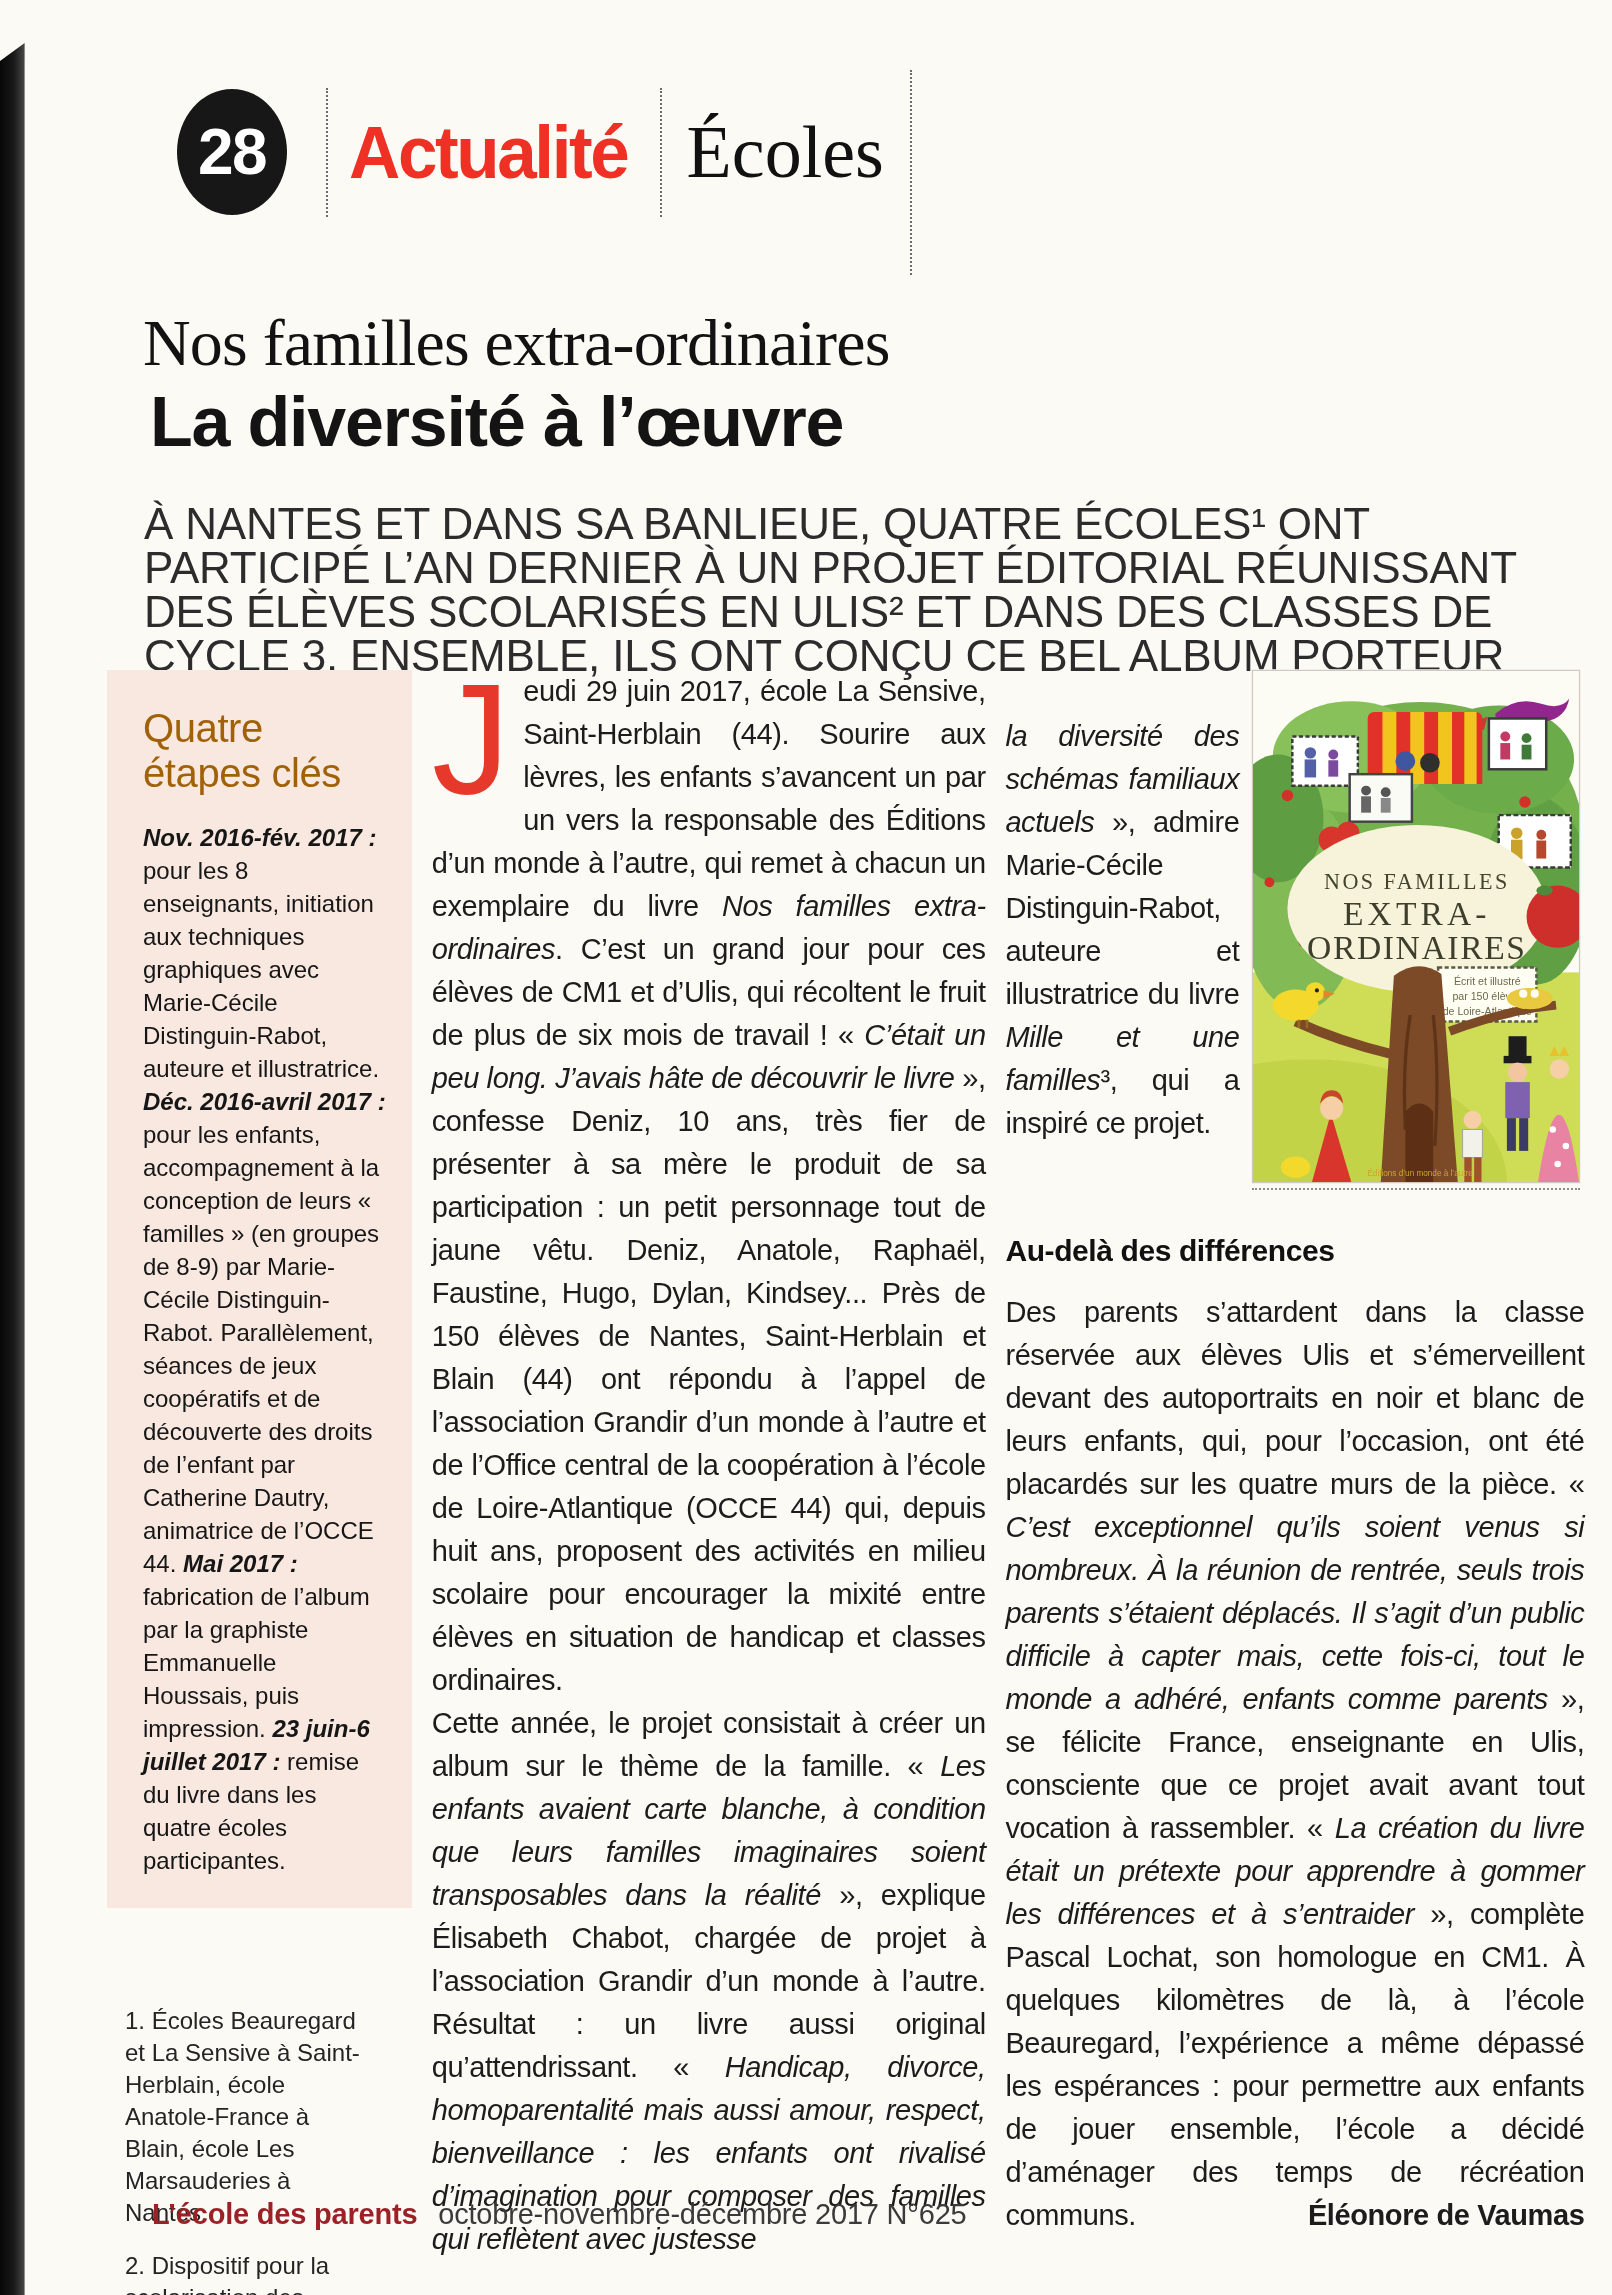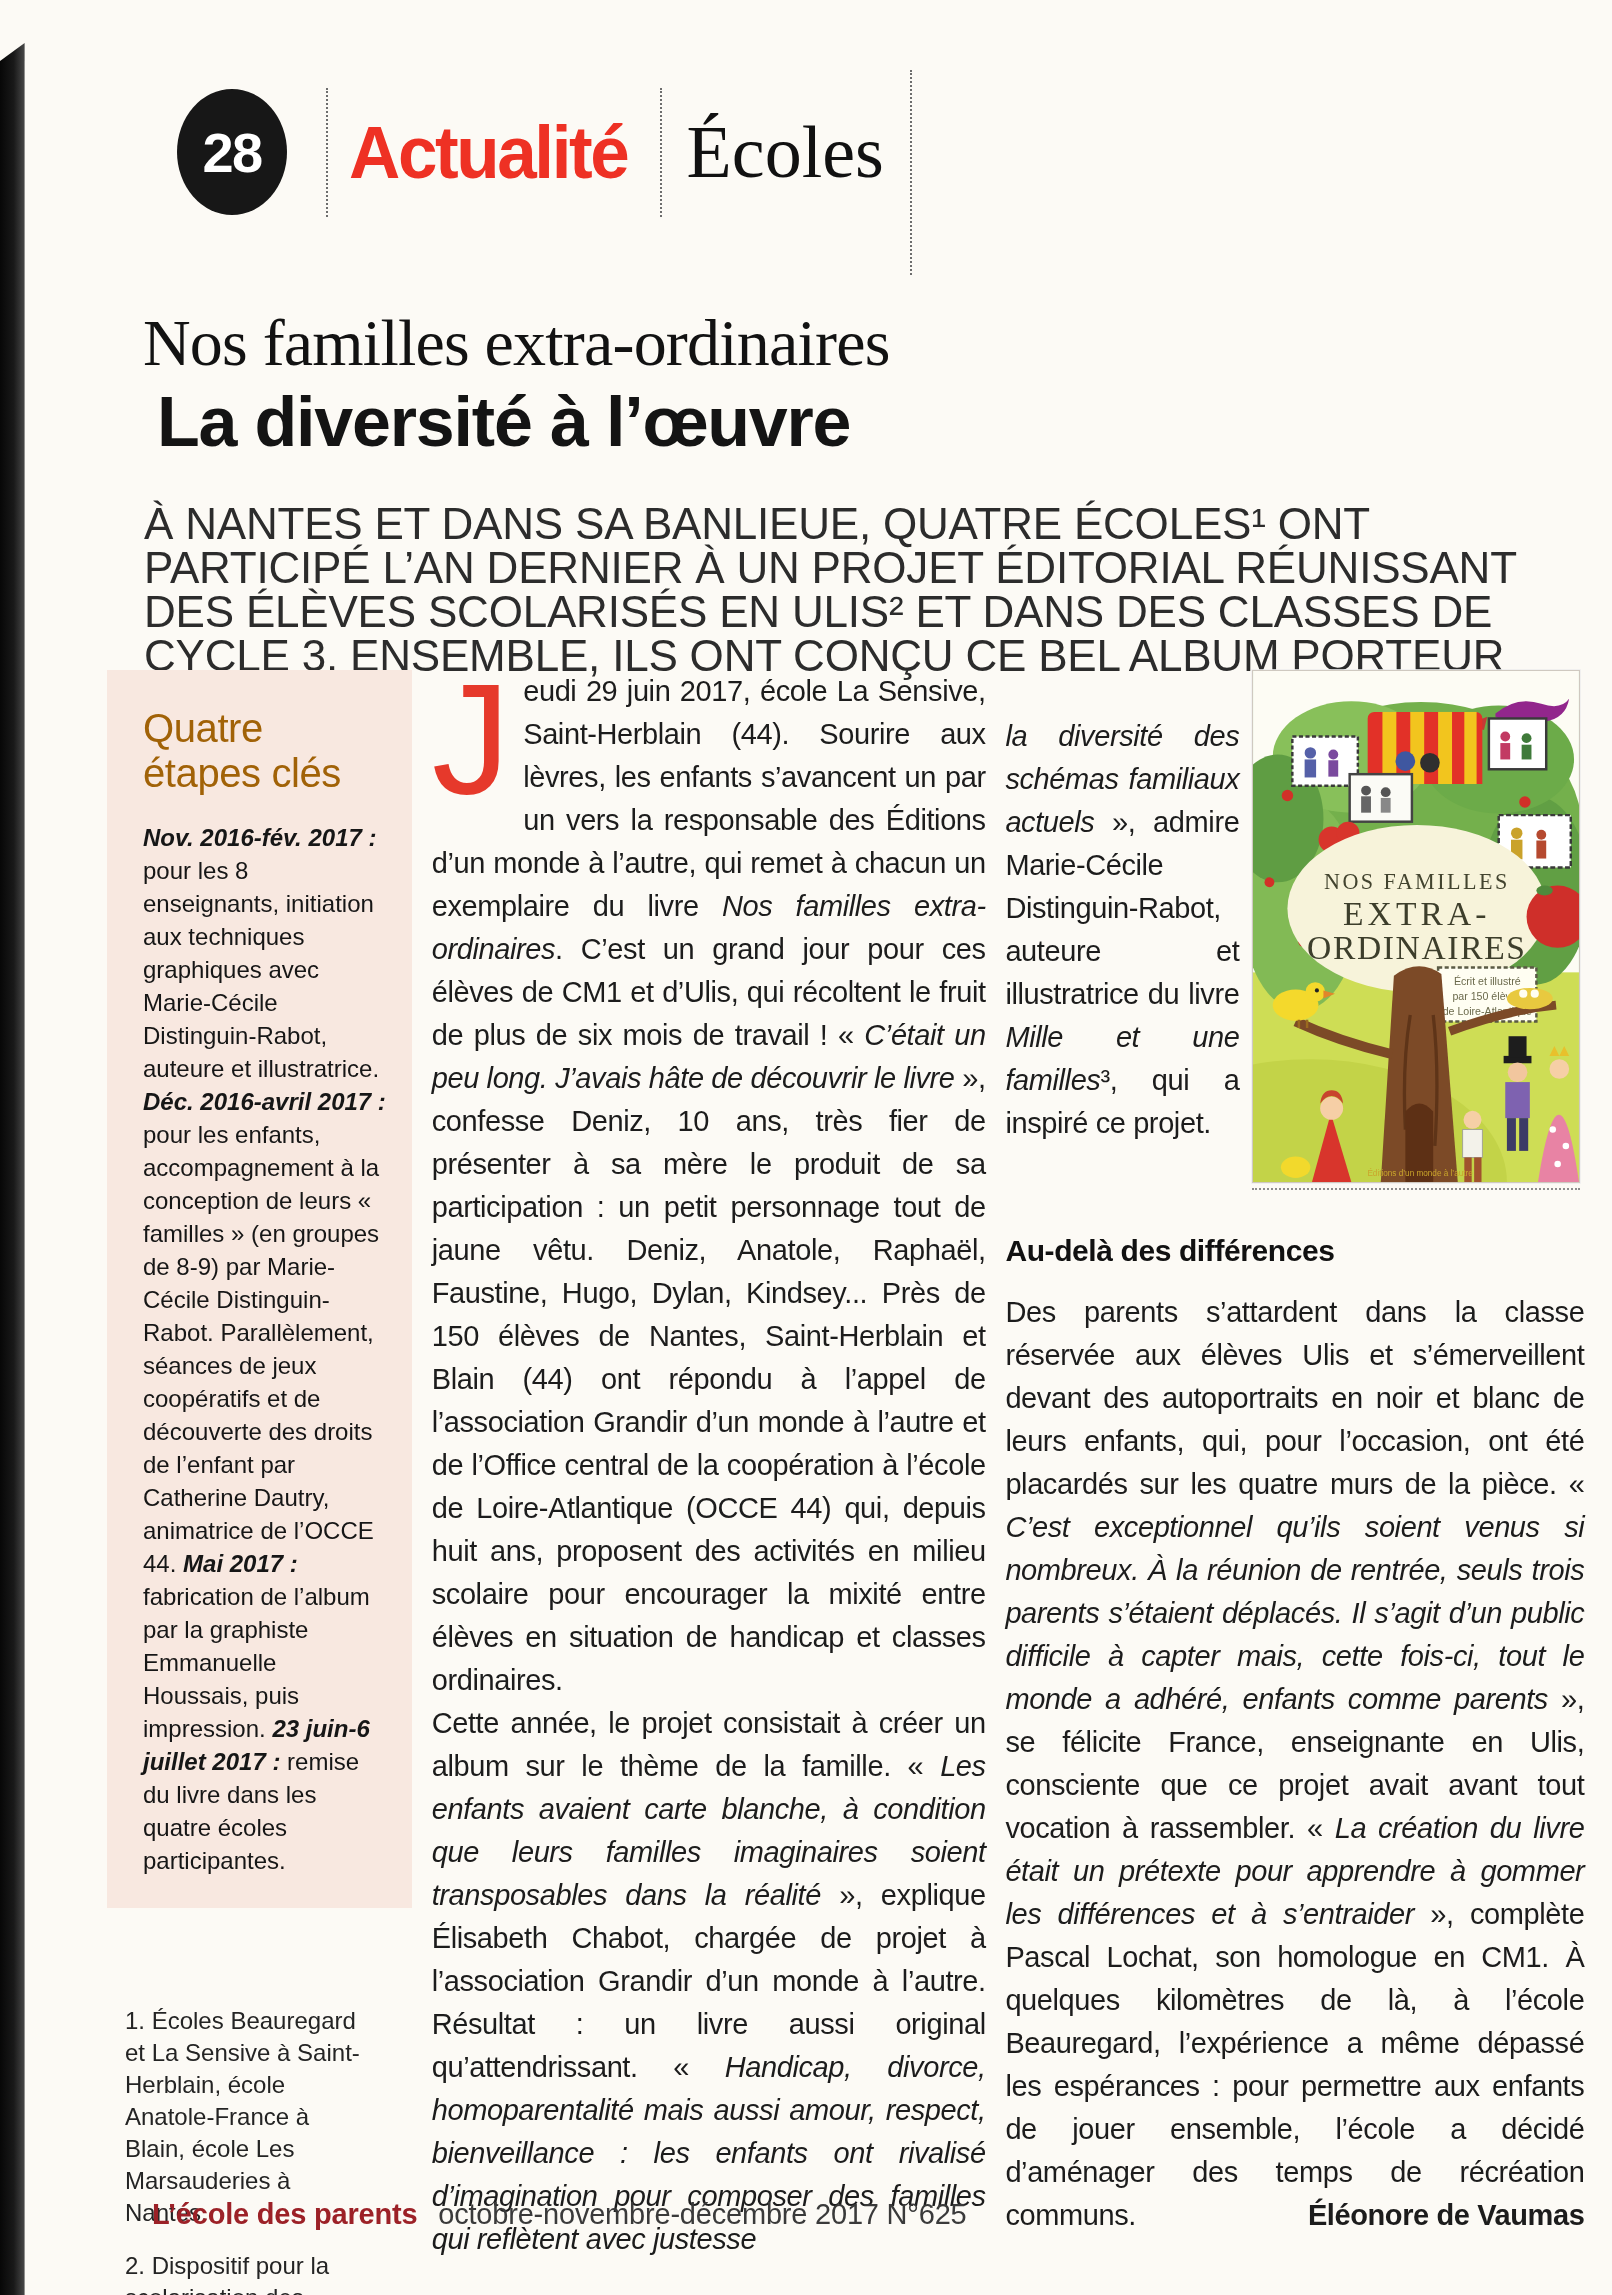--- a/index.html
+++ b/index.html
@@ -12,41 +12,41 @@
   .spine{
     position:absolute; left:0; top:43px; width:24.6px; height:2253px;
     background:linear-gradient(90deg,#070707 0%,#191919 55%,#4a4a4a 100%);
     clip-path:polygon(0 18px,100% 0,100% 100%,0 100%);
   }
   
   .topbar{position:absolute; left:177px; top:80px; display:flex; align-items:center; height:144px;}
   .page-badge{
     width:110px; height:126px; background:#171717; border-radius:50%;
     display:flex; align-items:center; justify-content:center;
-    color:#fff; font-size:56px; font-weight:700; letter-spacing:-1.6px;
+    color:#fff; font-size:64px; font-weight:700; letter-spacing:-1.6px;
   }
   .vrule{width:0; border-left:2.5px dotted #6d6d6d; height:129px; margin-left:39px;}
   .vrule.mid{margin-left:21px;}
   .vrule.tall{height:205px; align-self:flex-start; margin-top:-9.8px; margin-left:26px;}
   .section-label{
     font-size:74px; font-weight:800; color:#ee3124;
     letter-spacing:-2.5px; margin-left:21px; transform:scaleX(.96); transform-origin:left;
   }
   .subsection-label{
     font-family:"Liberation Serif", serif; font-size:74px; font-weight:400;
     color:#111; margin-left:24.6px; letter-spacing:0;
   }
   
   .kicker{
     position:absolute; left:143px; top:305px; margin:0;
     font-family:"Liberation Serif", serif; font-weight:400;
     font-size:66px; color:#121212; letter-spacing:-0.8px;
   }
   .headline{
-    position:absolute; left:157px; top:382px; margin:0;
+    position:absolute; left:150px; top:382px; margin:0;
     font-size:70px; font-weight:800; color:#141414; letter-spacing:-1.2px;
   }
   .standfirst{
     position:absolute; left:144px; top:502px; width:1413px; margin:0;
     font-size:44px; line-height:44px; color:#2c2c2c; letter-spacing:-0.2px;
   }
   
   .columns{position:absolute; left:107px; top:670px; width:1477px; display:flex; align-items:flex-start;}
   .col-left{width:305px; flex:none;}
   .keybox{background:#f8e8e0; padding:36px 26px 31px 36px; box-sizing:border-box;}

